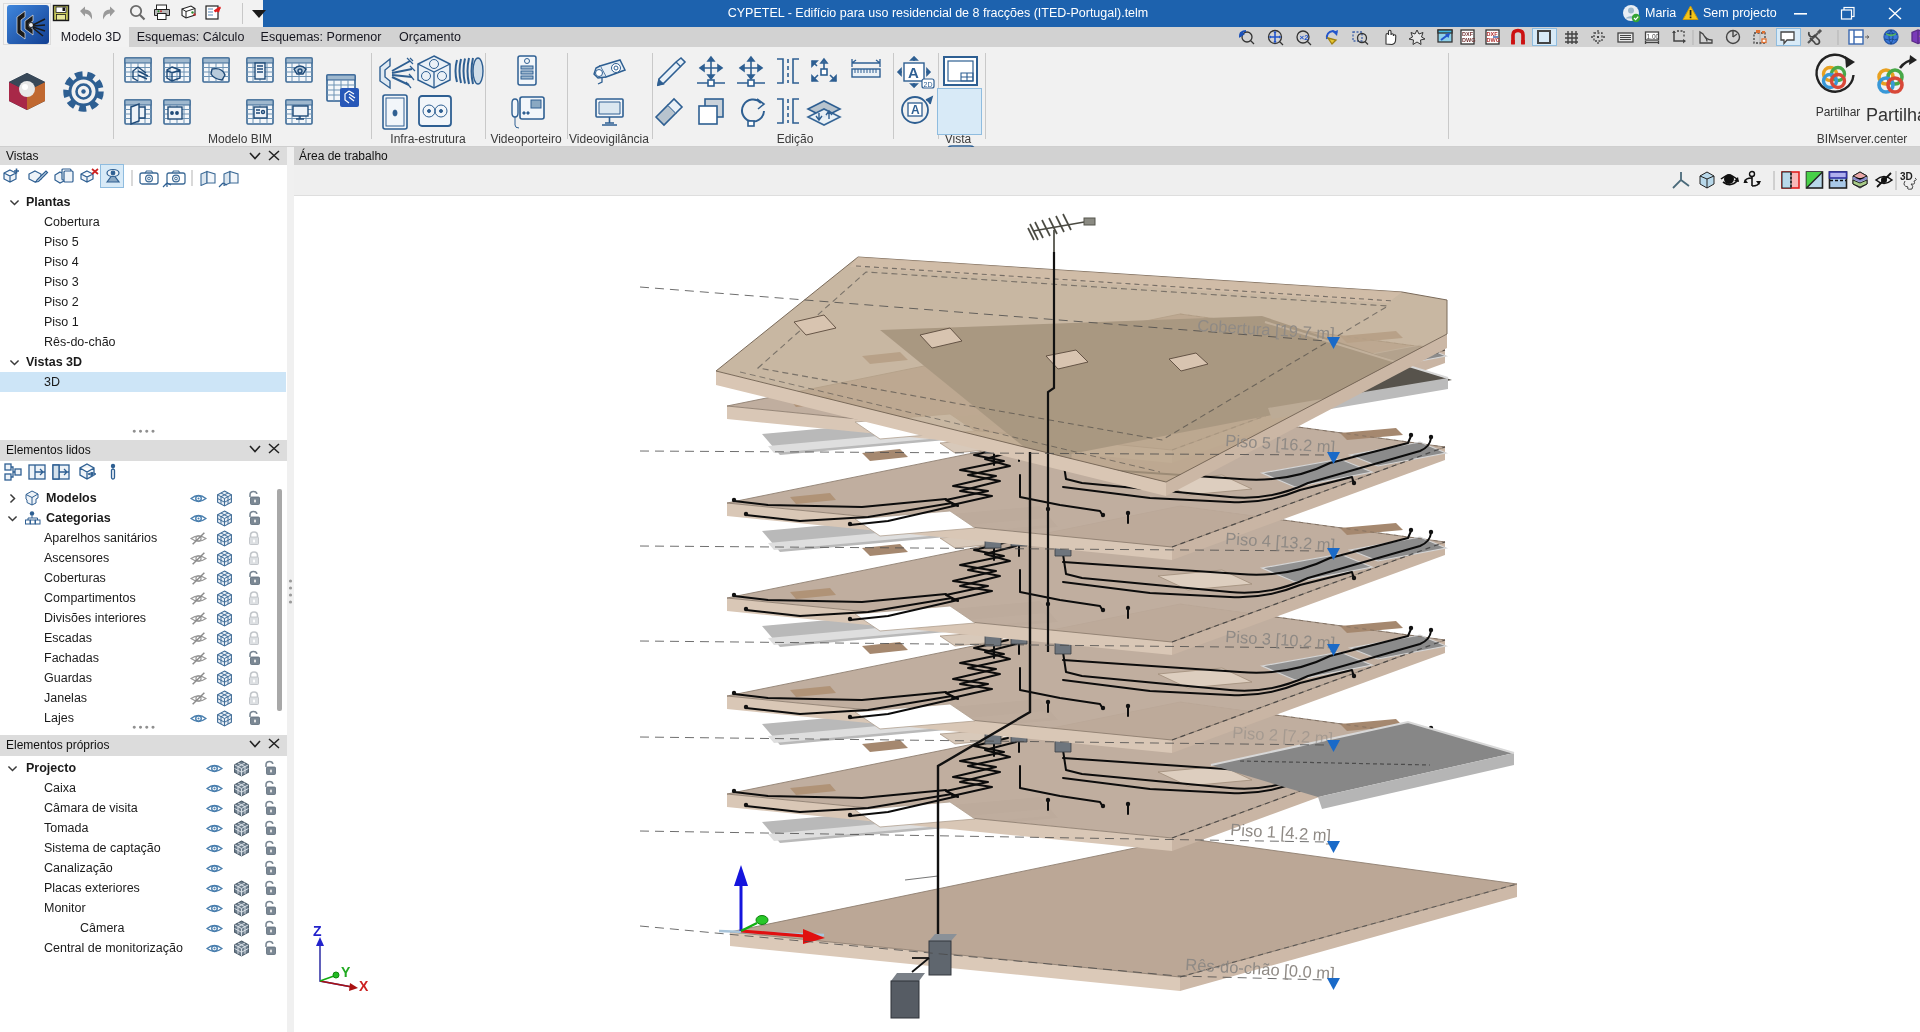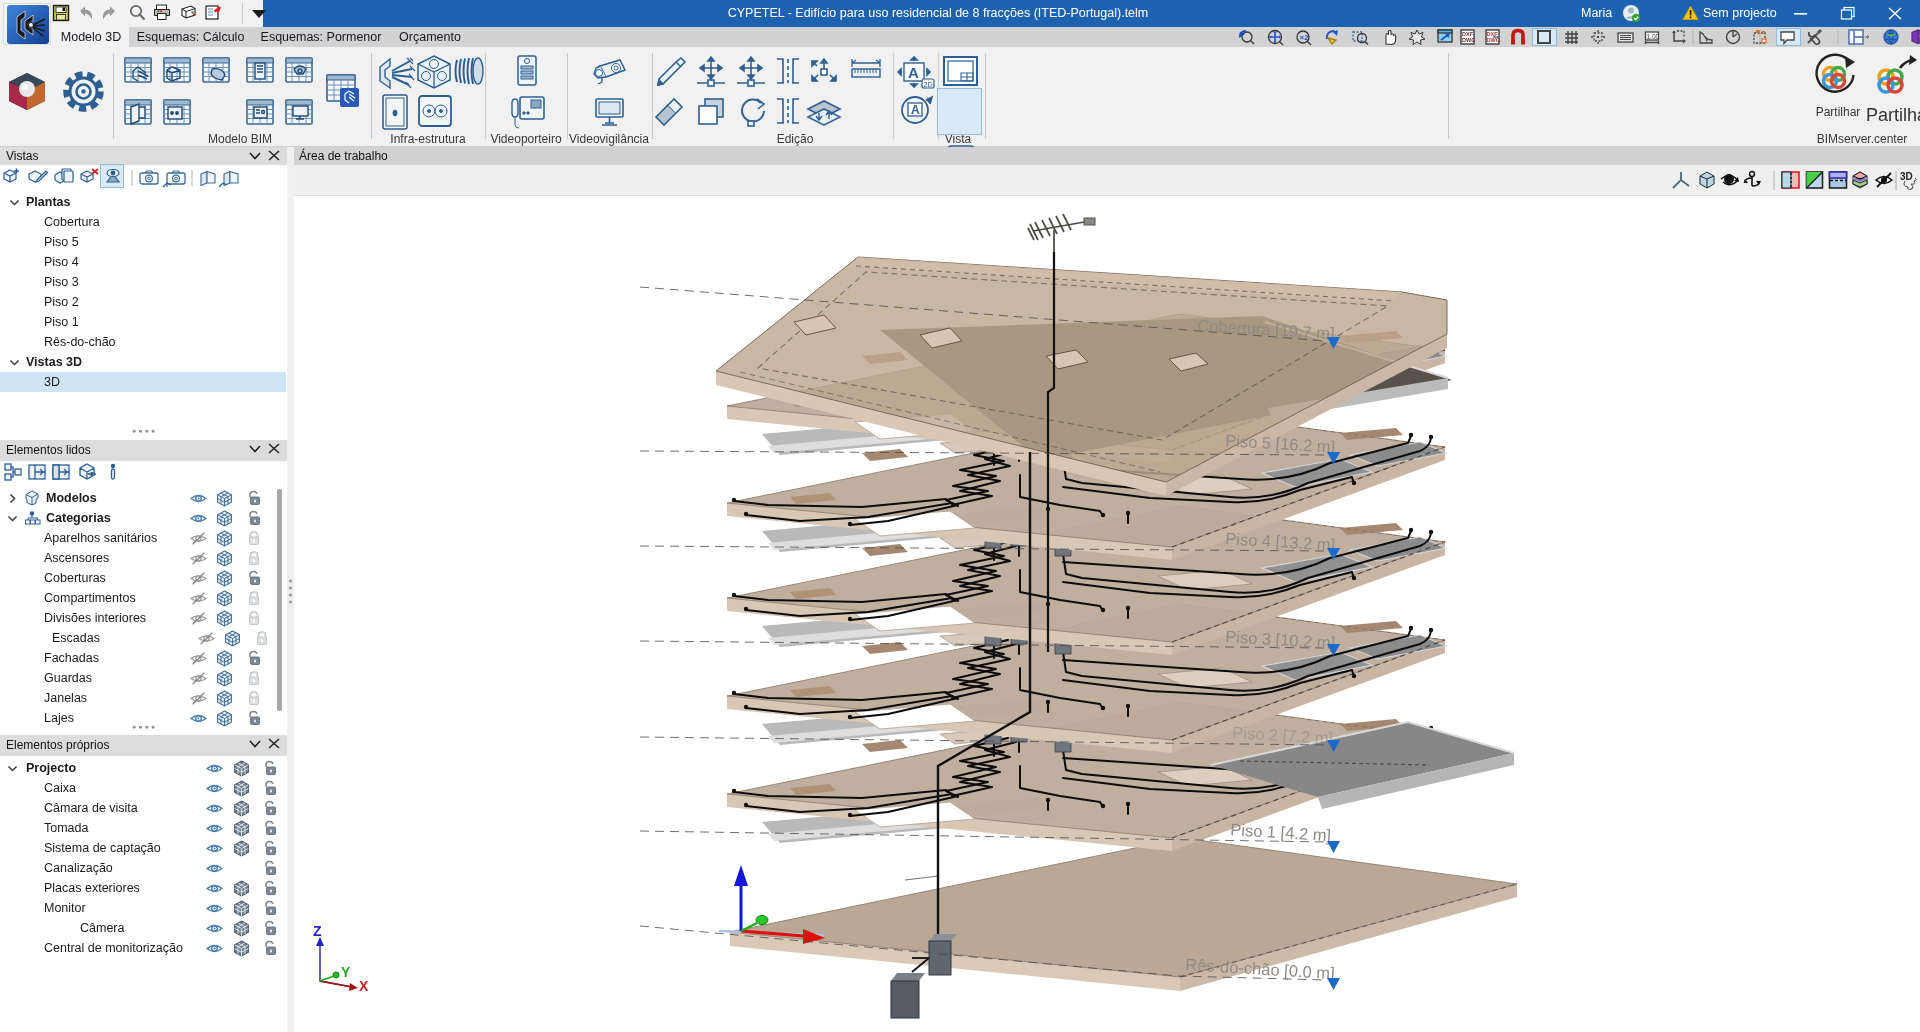--- a/index.html
+++ b/index.html
@@ -153,21 +153,21 @@
     <path d="M1 1 L15 1 L8 9 Z" fill="#1a1a1a"></path>
   </svg>
 
 <svg class="ic" style="left:1622px;top:4px;" width="19" height="19">
     <circle cx="9" cy="9" r="8" fill="#e8eef4"></circle>
     <circle cx="9" cy="6.5" r="3" fill="#9db8cc"></circle>
     <path d="M3 14.5 Q9 9.5 15 14.5" fill="#9db8cc"></path>
     <circle cx="14" cy="14" r="4.2" fill="#35a435"></circle>
     <path d="M12 14 L13.6 15.6 L16.2 12.6" stroke="#fff" stroke-width="1.2" fill="none"></path>
   </svg>
-<div class="wtxt" style="left:1581px;text-align:center;">Maria</div>
+<div class="wtxt" style="left:1645px;text-align:center;">Maria</div>
 <svg class="ic" style="left:1682px;top:5px;" width="17" height="16">
     <path d="M8.5 1 L16 14.5 L1 14.5 Z" fill="#f5c518" stroke="#c89a10"></path>
     <rect x="7.7" y="5" width="1.7" height="5.5" fill="#222"></rect>
     <rect x="7.7" y="11.5" width="1.7" height="1.7" fill="#222"></rect>
   </svg>
 <div class="wtxt" style="left:1703px;">Sem projecto</div>
 <svg class="ic" style="left:1794px;top:13px;" width="13" height="2">
     <rect width="13" height="1.6" fill="#fff"></rect>
   </svg>
 <svg class="ic" style="left:1841px;top:7px;" width="14" height="13">
@@ -760,21 +760,21 @@
     <svg class="ic" style="left:190px;top:2px;" width="17" height="17">
       <use href="#s-eyex" width="17" height="17"></use>
     </svg>
     <svg class="ic" style="left:216px;top:2px;" width="17" height="17">
       <use href="#s-cube" width="17" height="17"></use>
     </svg>
     <svg class="ic" style="left:246px;top:2px;" width="16" height="16">
       <use href="#s-lockc" width="16" height="16"></use>
     </svg>
   </div>
-<div class="trow" style="top:628px;margin-left:8px;">
+<div class="trow" style="top:628px;">
     <span class="txt" style="left:44px;">Escadas</span>
     <svg class="ic" style="left:190px;top:2px;" width="17" height="17">
       <use href="#s-eyex" width="17" height="17"></use>
     </svg>
     <svg class="ic" style="left:216px;top:2px;" width="17" height="17">
       <use href="#s-cube" width="17" height="17"></use>
     </svg>
     <svg class="ic" style="left:246px;top:2px;" width="16" height="16">
       <use href="#s-lockc" width="16" height="16"></use>
     </svg>

